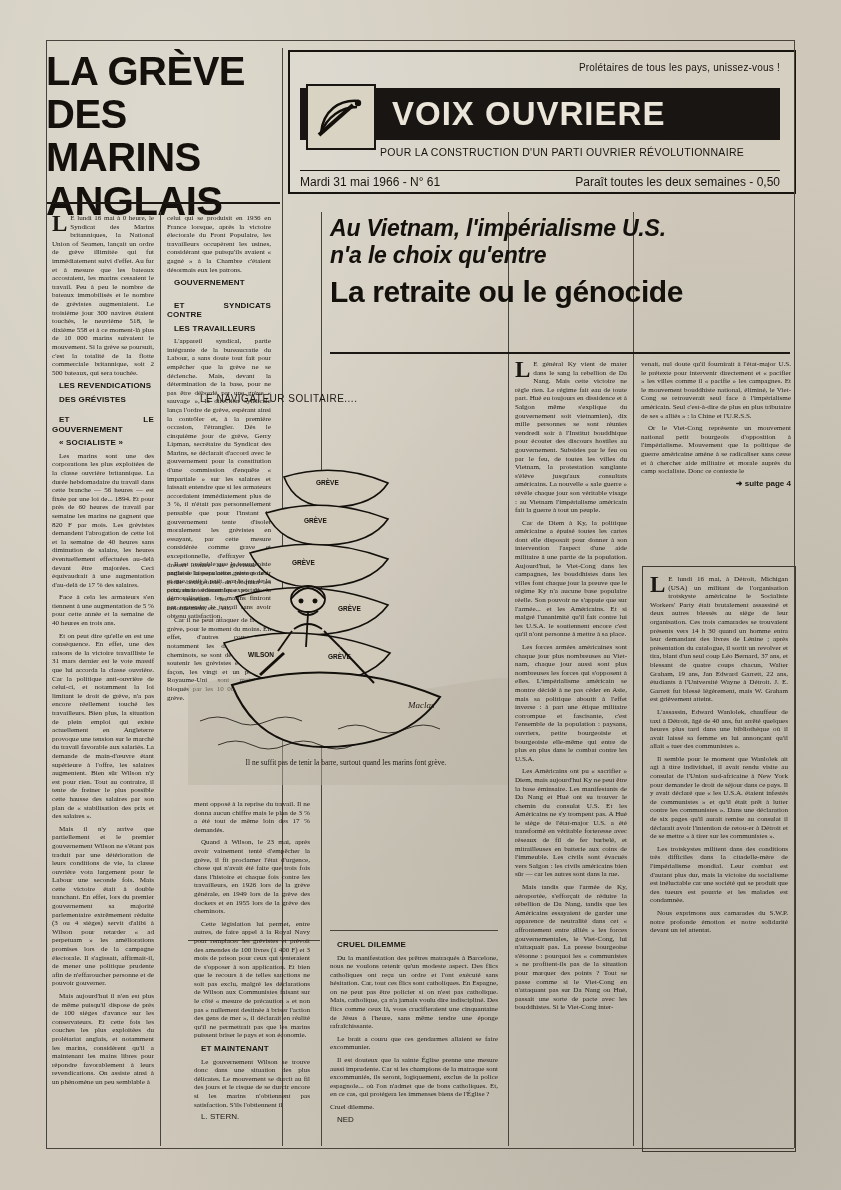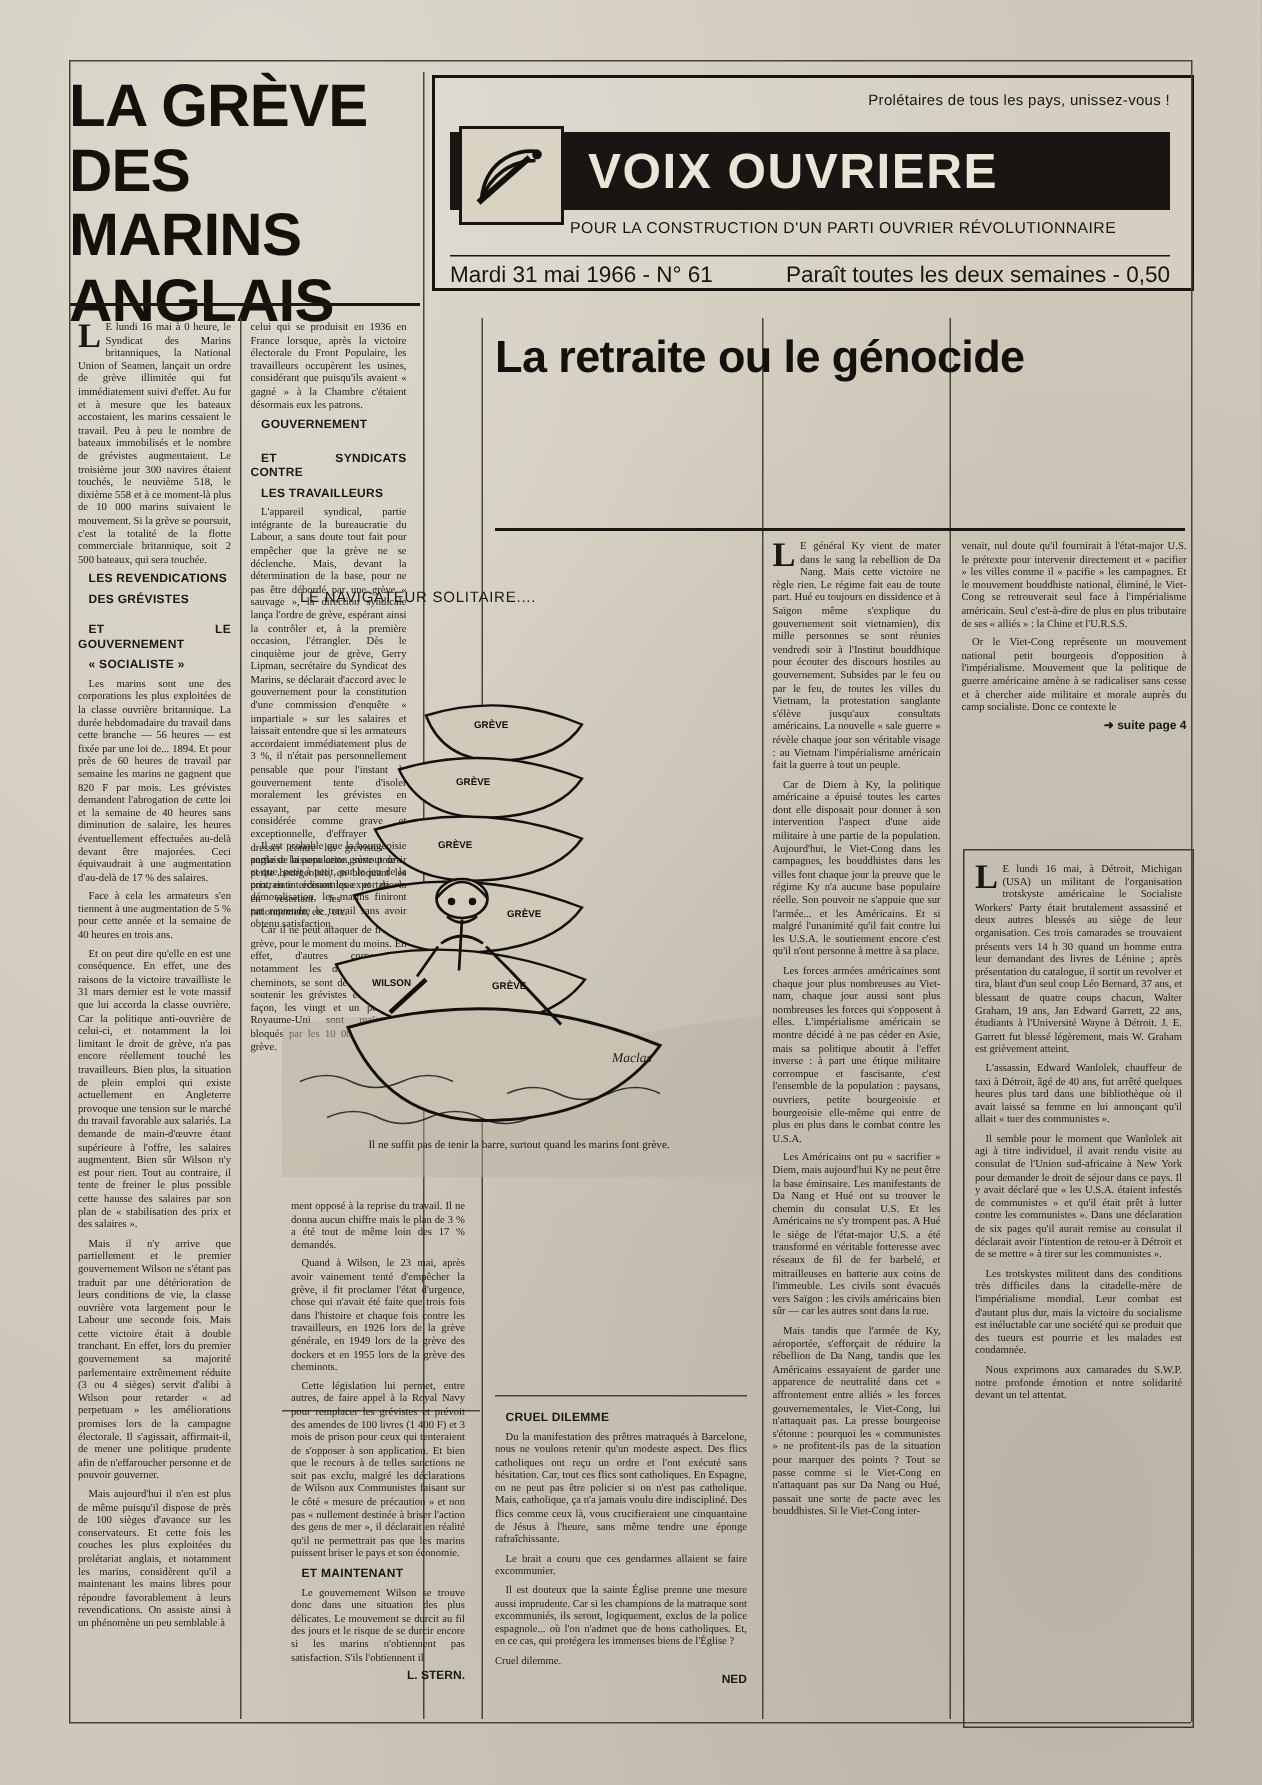--- a/index.html
+++ b/index.html
@@ -58,21 +58,21 @@
     margin-left:92px;
   }
   #logo-sub{
     position:absolute;left:380px;top:146px;width:400px;
     font-family:"Liberation Sans", sans-serif;font-weight:normal;
     font-size:10.5px;color:#1b1713;letter-spacing:0.3px;
   }
   #issue-line{
     position:absolute;left:300px;top:170px;width:480px;
     display:flex;justify-content:space-between;
-    font-family:"Liberation Sans", sans-serif;font-size:15px;color:#1b1713;
+    font-family:"Liberation Sans", sans-serif;font-size:12px;color:#1b1713;
     border-top:1px solid #1a1713;padding-top:4px;
   }
   #issue-line span{white-space:nowrap;}
 
   
   .vrule{position:absolute;width:1px;background:#4a453c;}
   .hrule{position:absolute;height:1px;background:#4a453c;}
   .thick{background:#1d1a15;height:2px;}
 
   
@@ -89,22 +89,22 @@
   .subhead{
     font-family:"Liberation Sans", sans-serif;
     font-weight:bold;font-size:8px;line-height:9.5px;
     margin:6px 0 3px 0;text-indent:0;letter-spacing:0.2px;
   }
   .dropcapwrap::first-letter{
     float:left;font-size:23px;line-height:19px;font-weight:bold;
     padding-right:3px;font-family:"Liberation Serif", serif;
   }
   .signature{
-    text-align:right;font-family:"Liberation Sans", sans-serif;
-    font-weight:bold;font-size:8px;margin-top:5px;text-indent:0;
+    font-family:"Liberation Sans", sans-serif;
+    font-weight:normal;font-size:8px;margin-top:5px;text-indent:0;
   }
 
   
   #viet-head{
     position:absolute;left:330px;top:215px;width:460px;
   }
   #viet-h1{
     font-family:"Liberation Sans", sans-serif;font-style:italic;
     font-weight:bold;font-size:23px;line-height:1.16;color:#16130f;
     letter-spacing:-0.2px;
@@ -304,20 +304,24 @@
       <p>Du la manifestation des prêtres matraqués à Barcelone, nous ne voulons retenir qu'un modeste aspect. Des flics catholiques ont reçu un ordre et l'ont exécuté sans hésitation. Car, tout ces flics sont catholiques. En Espagne, on ne peut pas être policier si on n'est pas catholique. Mais, catholique, ça n'a jamais voulu dire indiscipliné. Des flics comme ceux là, vous crucifieraient une cinquantaine de Jésus à l'heure, sans même tendre une éponge rafraîchissante.</p>
       <p>Le brait a couru que ces gendarmes allaient se faire excommunier.</p>
       <p>Il est douteux que la sainte Église prenne une mesure aussi imprudente. Car si les champions de la matraque sont excommuniés, ils seront, logiquement, exclus de la police espagnole... où l'on n'admet que de bons catholiques. Et, en ce cas, qui protégera les immenses biens de l'Église ?</p>
       <p class="noind">Cruel dilemme.</p>
       <p class="signature">NED</p>
     </div>
 
     <div class="hrule" style="left:330px;top:930px;width:168px;"></div>
 
     <div id="viet-head">
+      <div id="viet-h1">
+        <div>Au Vietnam, l'impérialisme U.S.</div>
+        <div>n'a le choix qu'entre</div>
+      </div>
       <div id="viet-h2">La retraite ou le génocide</div>
     </div>
 
     <div class="col" style="left:515px;top:360px;width:112px;">
       <p class="dropcapwrap noind">LE général Ky vient de mater dans le sang la rebellion de Da Nang. Mais cette victoire ne règle rien. Le régime fait eau de toute part. Hué eu toujours en dissidence et à Saïgon même s'explique du gouvernement soit vietnamien), dix mille personnes se sont réunies vendredi soir à l'Institut bouddhique pour écouter des discours hostiles au gouvernement. Subsides par le feu ou par le feu, de toutes les villes du Vietnam, la protestation sanglante s'élève jusqu'aux consultats américains. La nouvelle « sale guerre » révèle chaque jour son véritable visage : au Vietnam l'impérialisme américain fait la guerre à tout un peuple.</p>
       <p>Car de Diem à Ky, la politique américaine a épuisé toutes les cartes dont elle disposait pour donner à son intervention l'aspect d'une aide militaire à une partie de la population. Aujourd'hui, le Viet-Cong dans les campagnes, les bouddhistes dans les villes font chaque jour la preuve que le régime Ky n'a aucune base populaire réelle. Son pouvoir ne s'appuie que sur l'armée... et les Américains. Et si malgré l'unanimité qu'il fait contre lui les U.S.A. le soutiennent encore c'est qu'il n'ont personne à mettre à sa place.</p>
       <p>Les forces armées américaines sont chaque jour plus nombreuses au Viet-nam, chaque jour aussi sont plus nombreuses les forces qui s'opposent à elles. L'impérialisme américain se montre décidé à ne pas céder en Asie, mais sa politique aboutit à l'effet inverse : à part une étique militaire corrompue et fascisante, c'est l'ensemble de la population : paysans, ouvriers, petite bourgeoisie et bourgeoisie elle-même qui entre de plus en plus dans le combat contre les U.S.A.</p>
       <p>Les Américains ont pu « sacrifier » Diem, mais aujourd'hui Ky ne peut être la base éminsaire. Les manifestants de Da Nang et Hué ont su trouver le chemin du consulat U.S. Et les Américains ne s'y trompent pas. A Hué le siège de l'état-major U.S. a été transformé en véritable forteresse avec réseaux de fil de fer barbelé, et mitrailleuses en batterie aux coins de l'immeuble. Les civils sont évacués vers Saïgon : les civils américains bien sûr — car les autres sont dans la rue.</p>
       <p>Mais tandis que l'armée de Ky, aéroportée, s'efforçait de réduire la rébellion de Da Nang, tandis que les Américains essayaient de garder une apparence de neutralité dans cet « affrontement entre alliés » les forces gouvernementales, le Viet-Cong, lui n'attaquait pas. La presse bourgeoise s'étonne : pourquoi les « communistes » ne profitent-ils pas de la situation pour marquer des points ? Tout se passe comme si le Viet-Cong en n'attaquant pas sur Da Nang ou Hué, passait une sorte de pacte avec les bouddhistes. Si le Viet-Cong inter-</p>
     </div>

